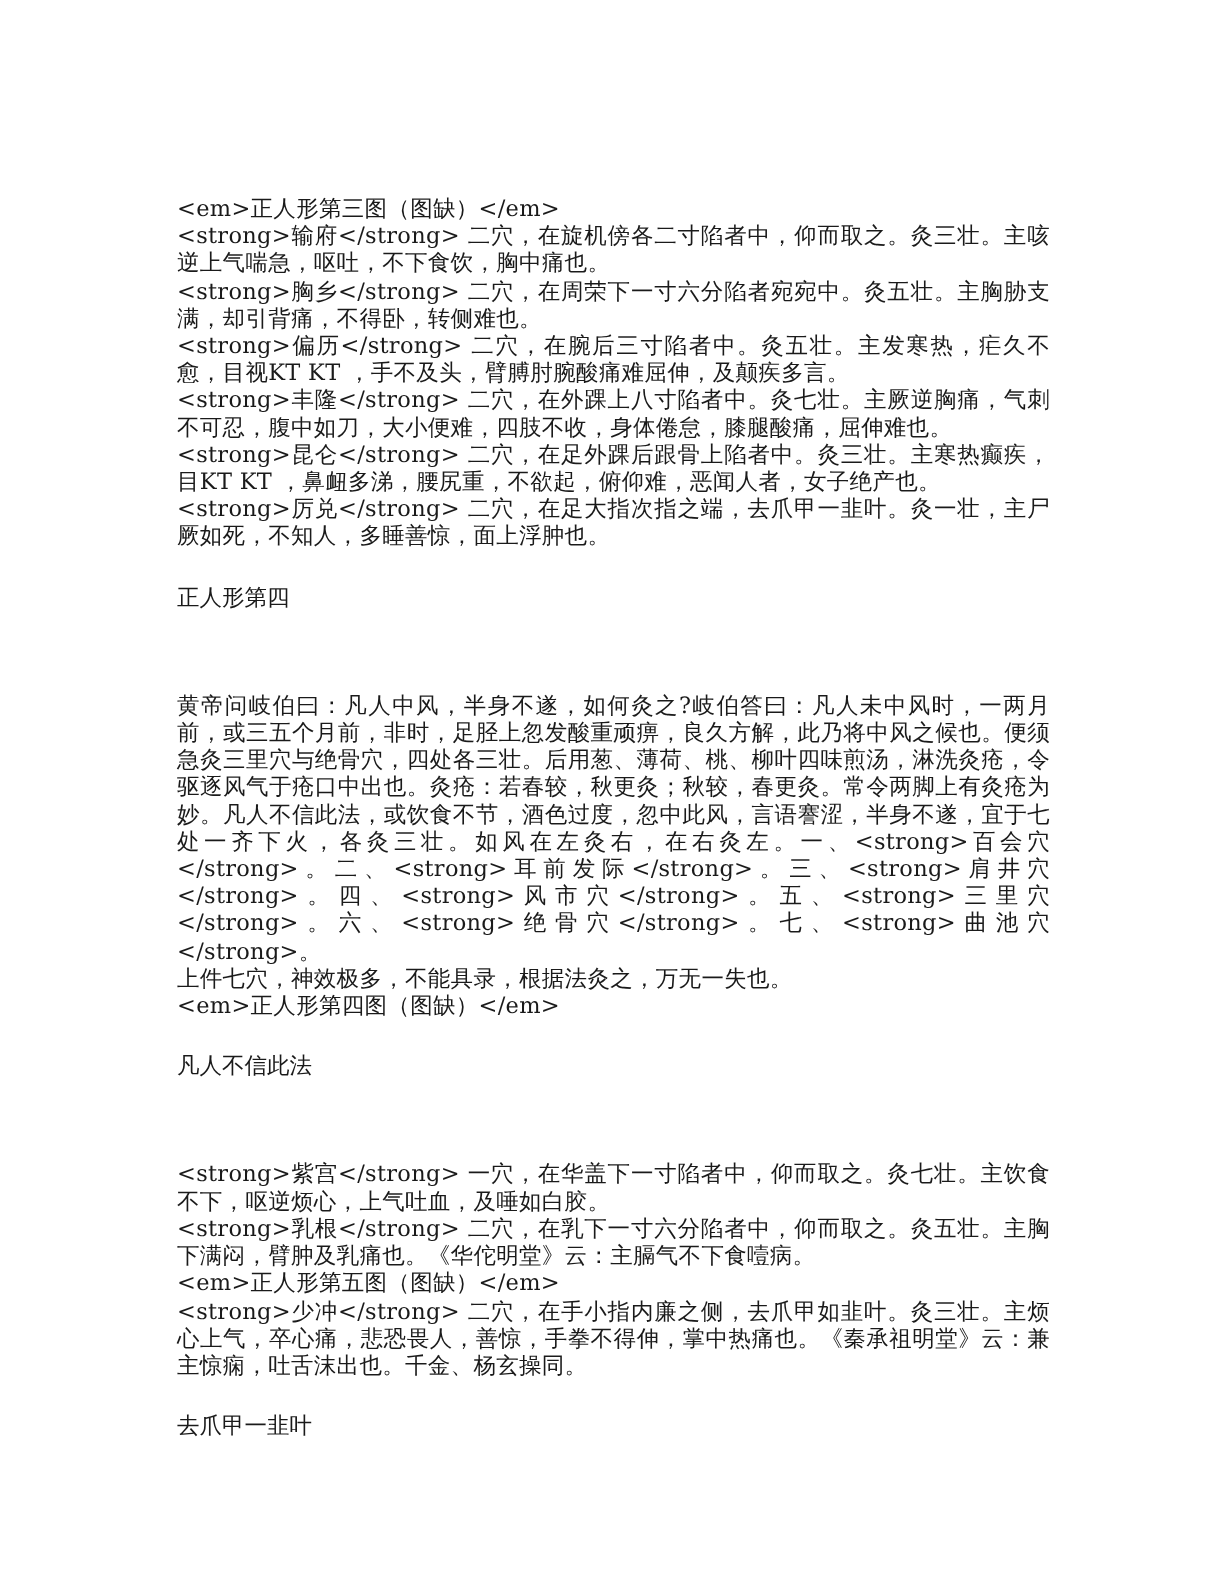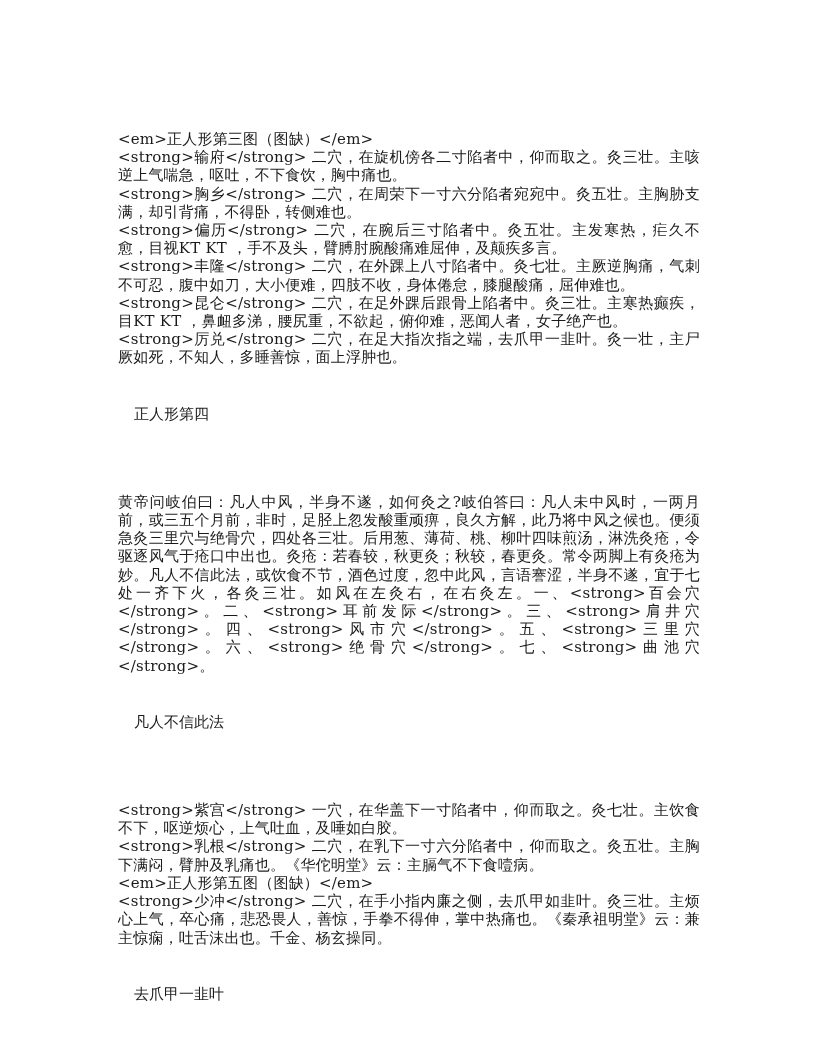--- a/index.html
+++ b/index.html
@@ -23,21 +23,21 @@
       font-size: 15px;
       line-height: 18.2px;
     }
     .para {
       margin: 0;
       text-align: justify;
       text-align-last: left;
       letter-spacing: 0.2px;
     }
     .heading {
-      margin: 16px;
+      margin: 0;
     }
     .gap-sm { height: 22px; }
     .gap-lg { height: 54px; }
   </style>
 </head>
 <body>
 
 <div class="page">
 
   <div>
@@ -49,20 +49,22 @@
     <p class="para">&lt;strong&gt;昆仑&lt;/strong&gt; 二穴，在足外踝后跟骨上陷者中。灸三壮。主寒热癫疾，目KT KT ，鼻衄多涕，腰尻重，不欲起，俯仰难，恶闻人者，女子绝产也。</p>
     <p class="para">&lt;strong&gt;厉兑&lt;/strong&gt; 二穴，在足大指次指之端，去爪甲一韭叶。灸一壮，主尸厥如死，不知人，多睡善惊，面上浮肿也。</p>
   </div>
 
   <div class="gap-sm"></div>
 
   <div>
     <p class="heading">正人形第四</p>
     <div class="gap-lg"></div>
     <p class="para">黄帝问岐伯曰：凡人中风，半身不遂，如何灸之?岐伯答曰：凡人未中风时，一两月前，或三五个月前，非时，足胫上忽发酸重顽痹，良久方解，此乃将中风之候也。便须急灸三里穴与绝骨穴，四处各三壮。后用葱、薄荷、桃、柳叶四味煎汤，淋洗灸疮，令驱逐风气于疮口中出也。灸疮：若春较，秋更灸；秋较，春更灸。常令两脚上有灸疮为妙。凡人不信此法，或饮食不节，酒色过度，忽中此风，言语謇涩，半身不遂，宜于七处一齐下火，各灸三壮。如风在左灸右，在右灸左。一、&lt;strong&gt;百会穴&lt;/strong&gt;。二、&lt;strong&gt;耳前发际&lt;/strong&gt;。三、&lt;strong&gt;肩井穴&lt;/strong&gt;。四、&lt;strong&gt;风市穴&lt;/strong&gt;。五、&lt;strong&gt;三里穴&lt;/strong&gt;。六、&lt;strong&gt;绝骨穴&lt;/strong&gt;。七、&lt;strong&gt;曲池穴&lt;/strong&gt;。</p>
+    <p class="para">上件七穴，神效极多，不能具录，根据法灸之，万无一失也。</p>
+    <p class="para">&lt;em&gt;正人形第四图（图缺）&lt;/em&gt;</p>
   </div>
 
   <div class="gap-sm"></div>
 
   <div>
     <p class="heading">凡人不信此法</p>
     <div class="gap-lg"></div>
     <p class="para">&lt;strong&gt;紫宫&lt;/strong&gt; 一穴，在华盖下一寸陷者中，仰而取之。灸七壮。主饮食不下，呕逆烦心，上气吐血，及唾如白胶。</p>
     <p class="para">&lt;strong&gt;乳根&lt;/strong&gt; 二穴，在乳下一寸六分陷者中，仰而取之。灸五壮。主胸下满闷，臂肿及乳痛也。《华佗明堂》云：主膈气不下食噎病。</p>
     <p class="para">&lt;em&gt;正人形第五图（图缺）&lt;/em&gt;</p>

